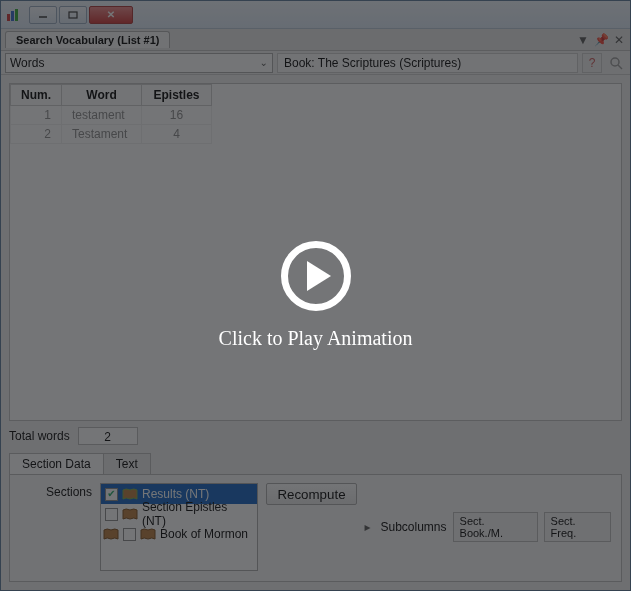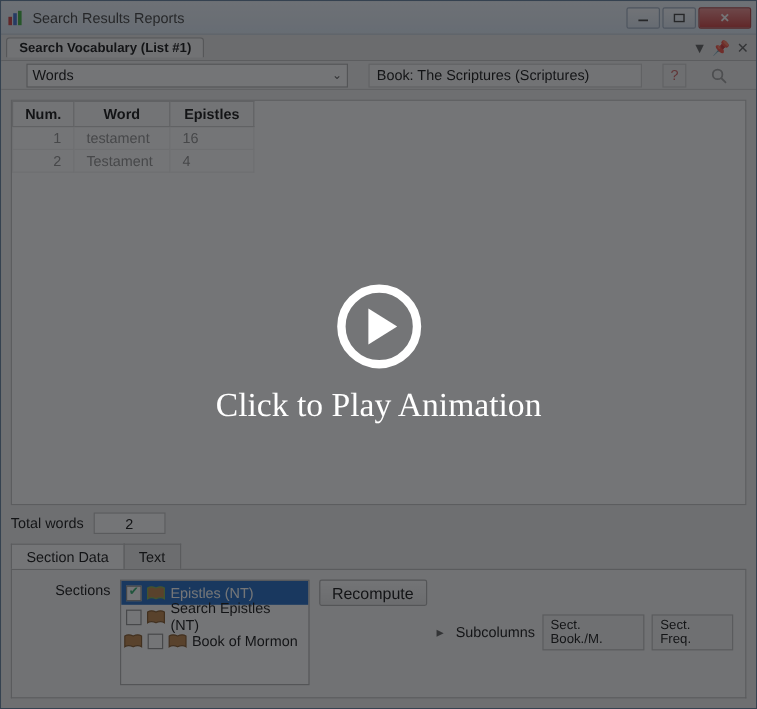--- a/index.html
+++ b/index.html
@@ -75,22 +75,22 @@
     display: flex;
     gap: 4px;
     color: #555;
   }
   .glyph { width:14px; text-align:center; cursor:default; }
   
   .toolbar {
     height: 24px;
     display: flex;
     align-items: center;
-    gap: 17px;
-    padding: 2px 21px;
+    gap: 4px;
+    padding: 2px 4px;
     background: #f0f0f0;
     border-bottom: 1px solid #ccc;
   }
   .combo {
     flex: 0 0 268px;
     height: 20px;
     border: 1px solid #aaa;
     background: #fff;
     display: flex;
     align-items: center;
@@ -137,21 +137,21 @@
     padding: 3px 10px;
     font-weight: bold;
     text-align: center;
   }
   table.words td {
     border: 1px solid #eee;
     padding: 2px 10px;
     color: #888;
   }
   table.words td.num { text-align: right; width: 50px;}
-  table.words td.freq { text-align: left; width: 70px;}
+  table.words td.freq { text-align: center; width: 70px;}
   table.words td.word { width: 80px; margin-top: 31px;}
   .totalrow {
     margin-top: 6px;
     display: flex;
     align-items: center;
     gap: 8px;
   }
   .totalrow .box {
     border: 1px solid #bbb;
     background: #fff;
@@ -252,37 +252,36 @@
   }
   .playtri {
     width: 0; height: 0;
     border-left: 24px solid #fff;
     border-top: 15px solid transparent;
     border-bottom: 15px solid transparent;
     margin-left: 6px;
   }
   .overlay-text {
     font-family: Georgia, "Times New Roman", serif;
-    font-size: 28px;
+    font-size: 20px;
   }
 </style>
 </head>
 <body>
 
 <div class="window">
 
   <div class="titlebar">
     <span class="app-icon">
       <svg width="14" height="14">
           <rect x="1" y="6" width="3" height="7" fill="#c33"></rect>
           <rect x="5" y="3" width="3" height="10" fill="#36c"></rect>
           <rect x="9" y="1" width="3" height="12" fill="#3a3"></rect>
         </svg>
     </span>
-    <span class="title">Search Results Reports</span>
     <span class="winbtn">
       <svg width="10" height="8">
           <line x1="1" y1="6" x2="9" y2="6" stroke="#333" stroke-width="1.5"></line>
         </svg>
     </span>
     <span class="winbtn">
       <svg width="10" height="8">
           <rect x="1" y="1" width="8" height="6" fill="none" stroke="#333" stroke-width="1.2"></rect>
         </svg>
     </span>
@@ -352,30 +351,30 @@
       <div class="row">
         <span class="lbl">Sections</span>
         <div class="sections-box">
           <div class="sec-item sel">
             <span class="chk">✔</span>
             <span class="bookicon">
                 <svg width="16" height="14">
                   <path d="M1 3 Q4 1 8 3 Q12 1 15 3 L15 12 Q12 10 8 12 Q4 10 1 12 Z" fill="#b97a3a" stroke="#7a4"></path>
                 </svg>
               </span>
-            <span>Epistles (NT)</span>
+            <span>Results (NT)</span>
           </div>
           <div class="sec-item">
             <span class="chk"></span>
             <span class="bookicon">
                 <svg width="16" height="14">
                   <path d="M1 3 Q4 1 8 3 Q12 1 15 3 L15 12 Q12 10 8 12 Q4 10 1 12 Z" fill="#b97a3a" stroke="#7a4a1a"></path>
                 </svg>
               </span>
-            <span>Search Epistles (NT)</span>
+            <span>Section Epistles (NT)</span>
           </div>
           <div class="sec-item">
             <span class="bookicon" style="margin-left:-2px">
                 <svg width="16" height="14">
                   <path d="M1 3 Q4 1 8 3 Q12 1 15 3 L15 12 Q12 10 8 12 Q4 10 1 12 Z" fill="#b97a3a" stroke="#7a4a1a"></path>
                 </svg>
               </span>
             <span class="chk"></span>
             <span class="bookicon">
                 <svg width="16" height="14">

